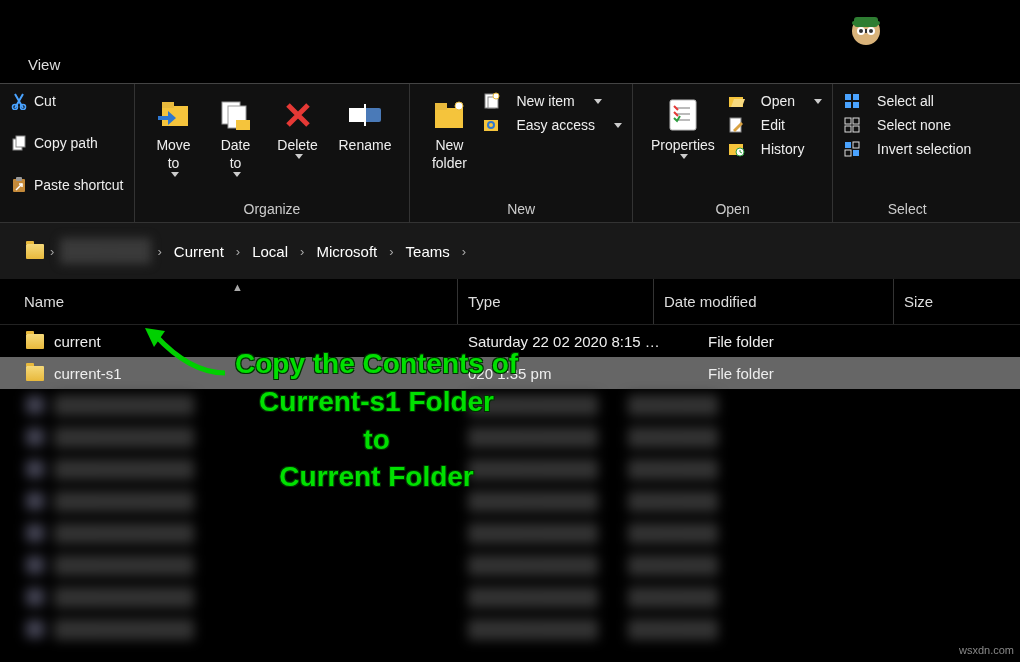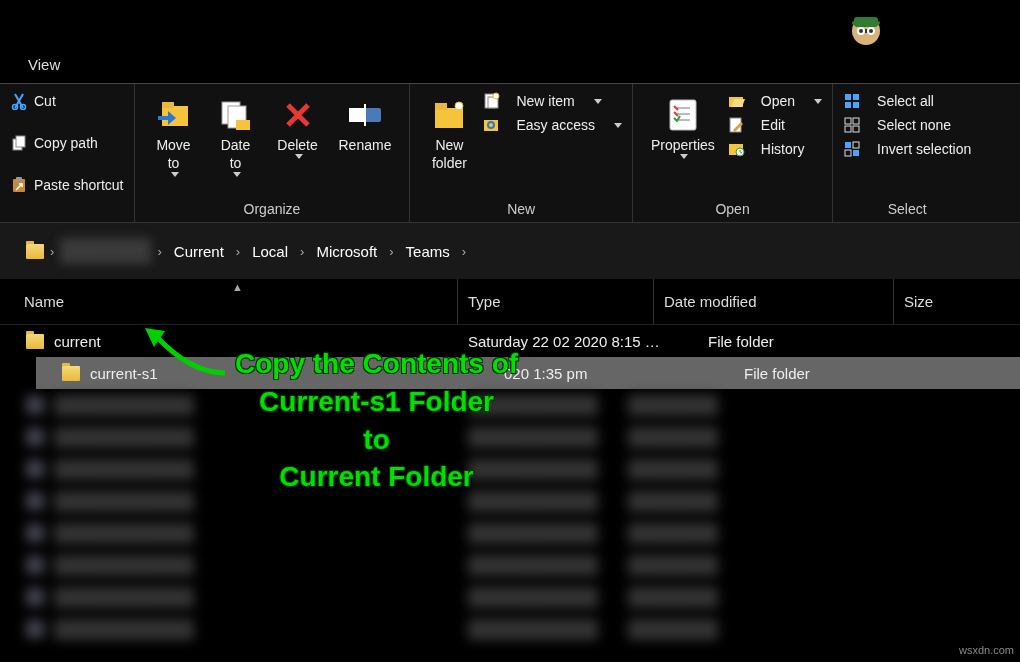--- a/index.html
+++ b/index.html
@@ -26,21 +26,21 @@
   .bc-blur { filter: blur(5px); background: #3a3a3a; color: #3a3a3a; border-radius: 2px; padding: 4px 30px; }
   .columns-header { height: 46px; background: #000; display: flex; align-items: center; border-bottom: 1px solid #222; position: relative; }
   .col { color: #ddd; font-size: 15px; padding-left: 10px; cursor: pointer; }
   .col-name { width: 458px; padding-left: 24px; border-right: 1px solid #333; height: 100%; display: flex; align-items: center; }
   .col-date { width: 240px; border-right: 1px solid #333; height: 100%; display: flex; align-items: center; }
   .col-type { width: 196px; border-right: 1px solid #333; height: 100%; display: flex; align-items: center; }
   .col-size { flex: 1; height: 100%; display: flex; align-items: center; }
   .sort-up { font-size: 11px; color: #aaa; position: absolute; left: 232px; top: 2px; }
   .filebody { background: #000; }
   .row { height: 32px; display: flex; align-items: center; font-size: 15px; color: #eee; }
-  .row.selected { background: #666; margin-left: 36px; }
+  .row.selected { background: #666; }
   .c-name { width: 458px; padding-left: 26px; display: flex; align-items: center; gap: 10px; }
   .c-date { width: 240px; padding-left: 10px; white-space: nowrap; overflow: hidden; text-overflow: ellipsis; }
   .c-type { width: 196px; padding-left: 10px; }
   .folder-ico { width: 18px; height: 15px; background: linear-gradient(#f5d97a,#e8b93c); border-radius: 1px; position: relative; }
   .folder-ico:before { content: ""; position: absolute; top: -3px; left: 0; width: 8px; height: 3px; background: #e8b93c; border-radius: 1px 1px 0 0; }
   .blurred-rows { filter: blur(6px); }
   .blurred-rows .row .c-name span, .blurred-rows .row .c-date, .blurred-rows .row .c-type { background: #333; color: #333; border-radius: 2px; }
   .blurred-rows .row .c-name span { padding: 2px 40px; }
   .blurred-rows .row .c-date { margin-left:10px; padding:2px 50px; width:auto; }
   .blurred-rows .row .c-type { margin-left:30px; padding:2px 30px; width:auto; }

